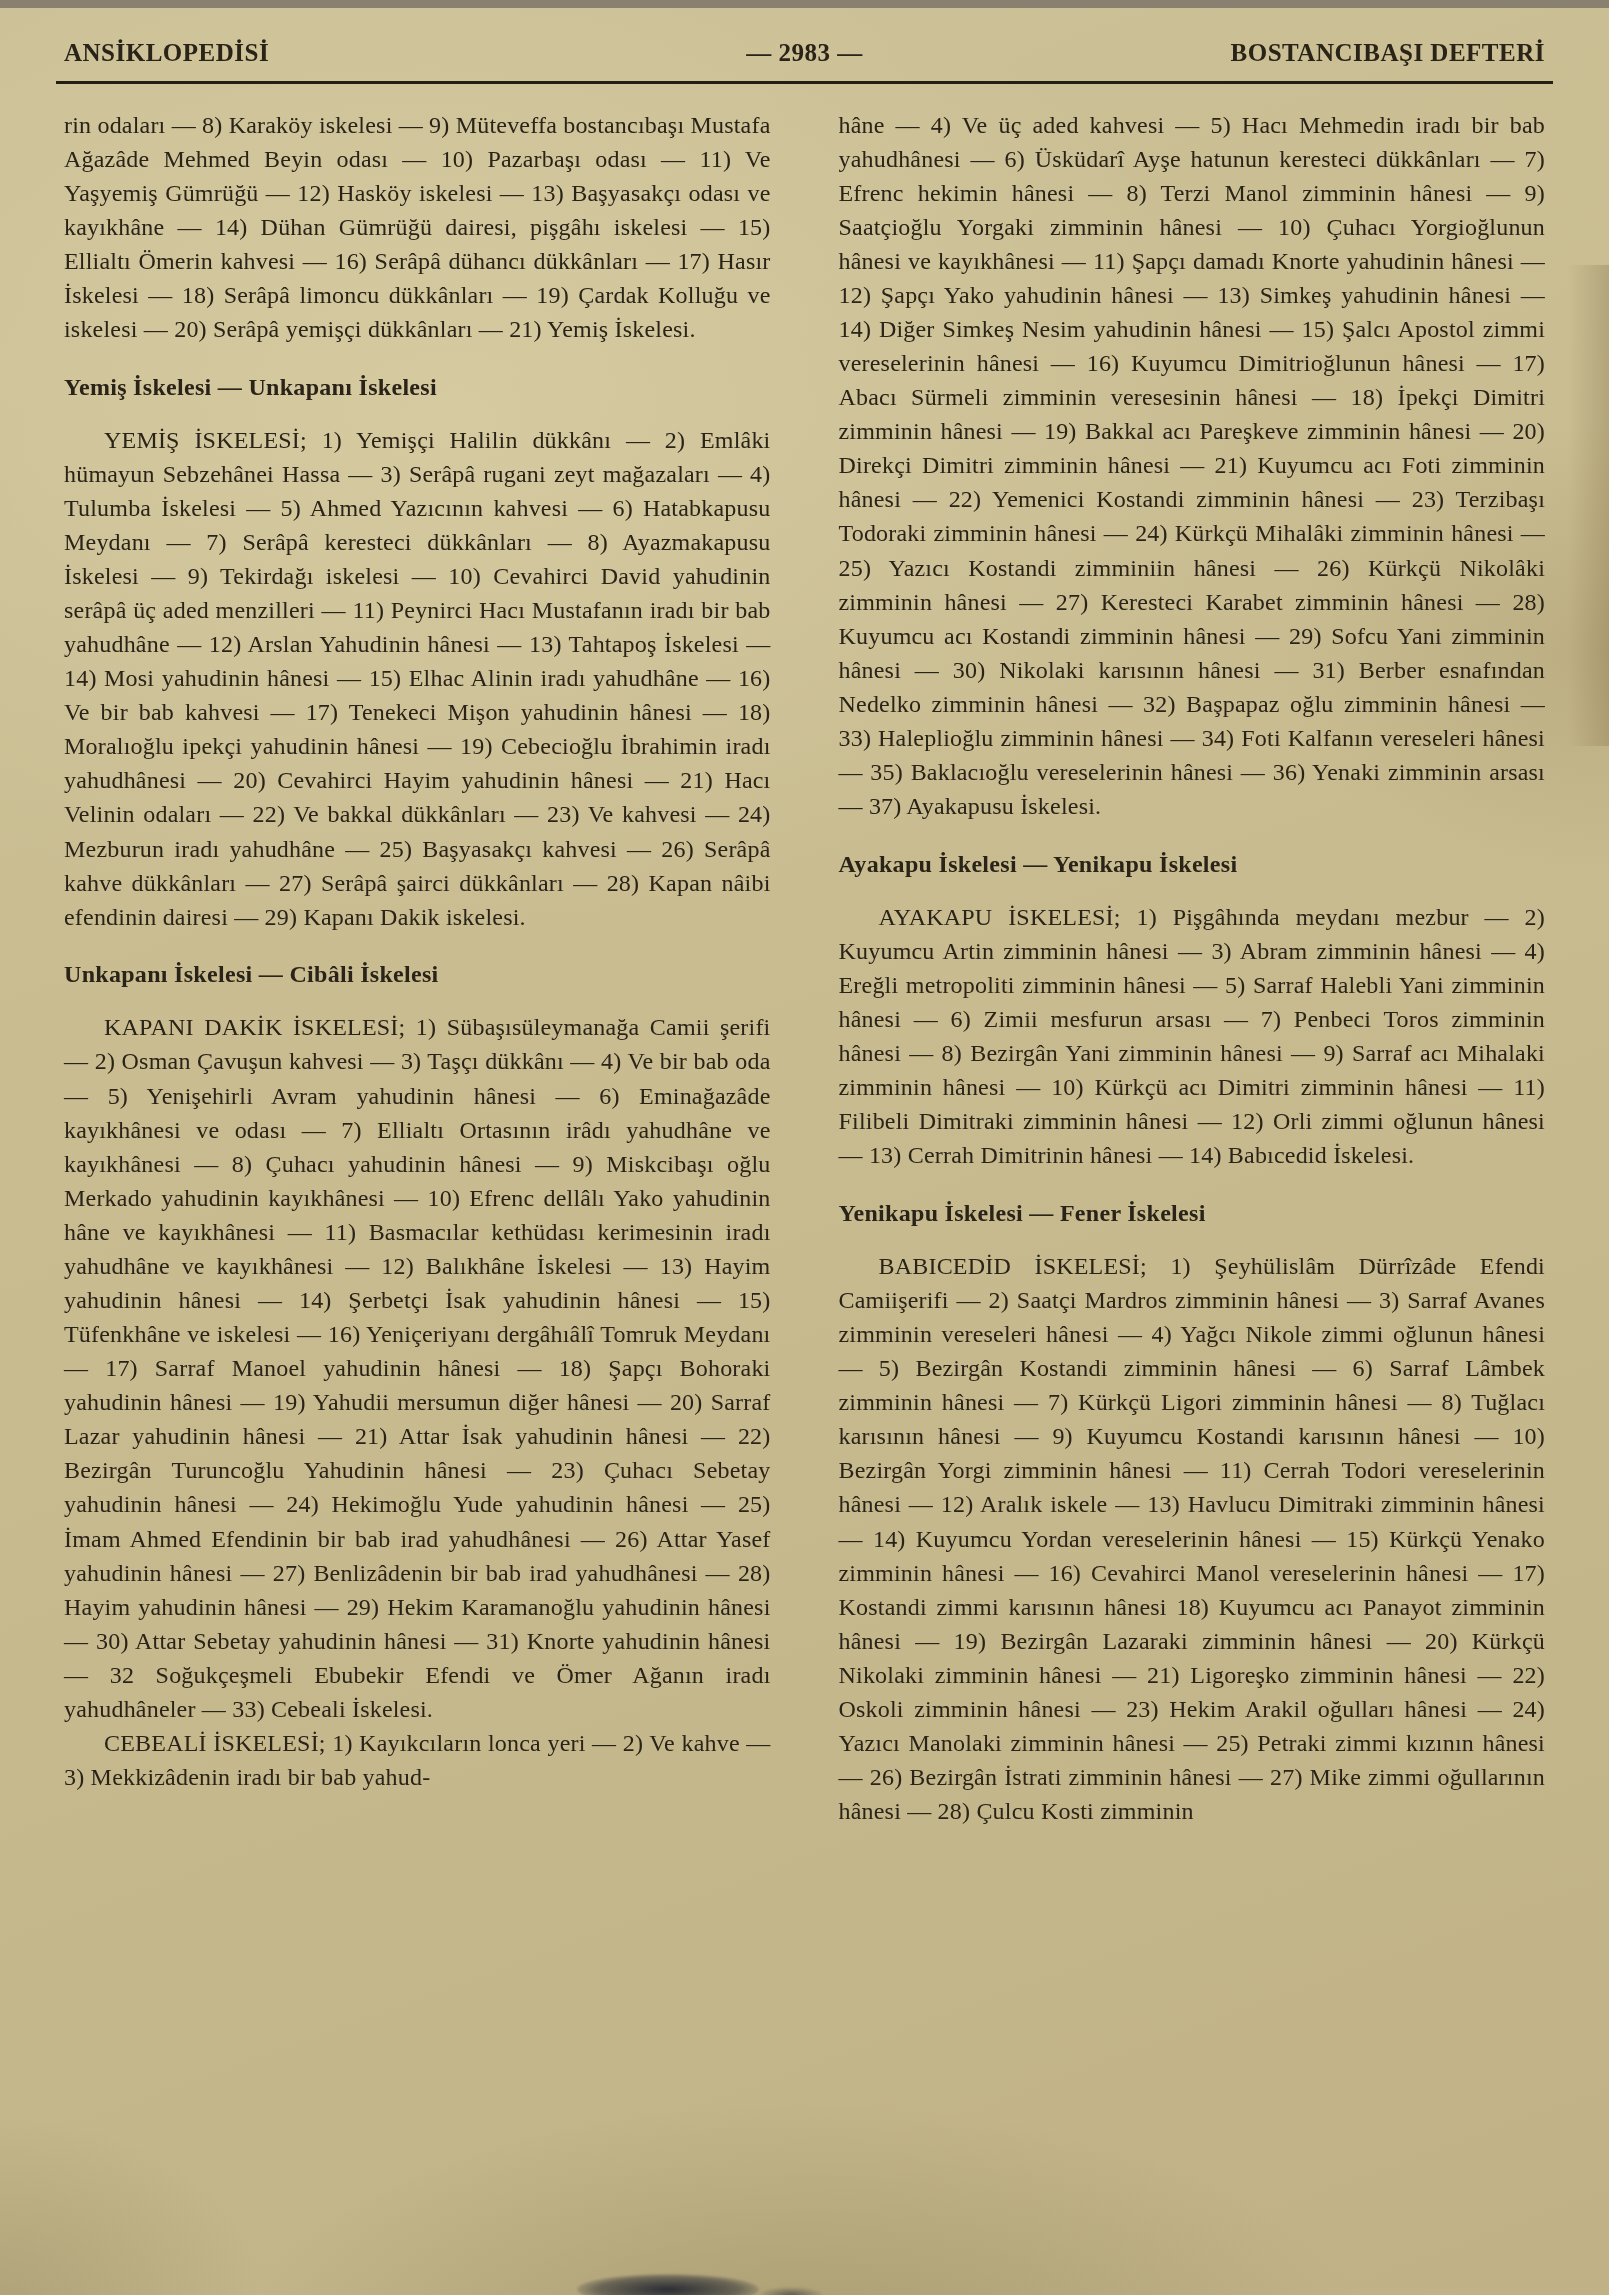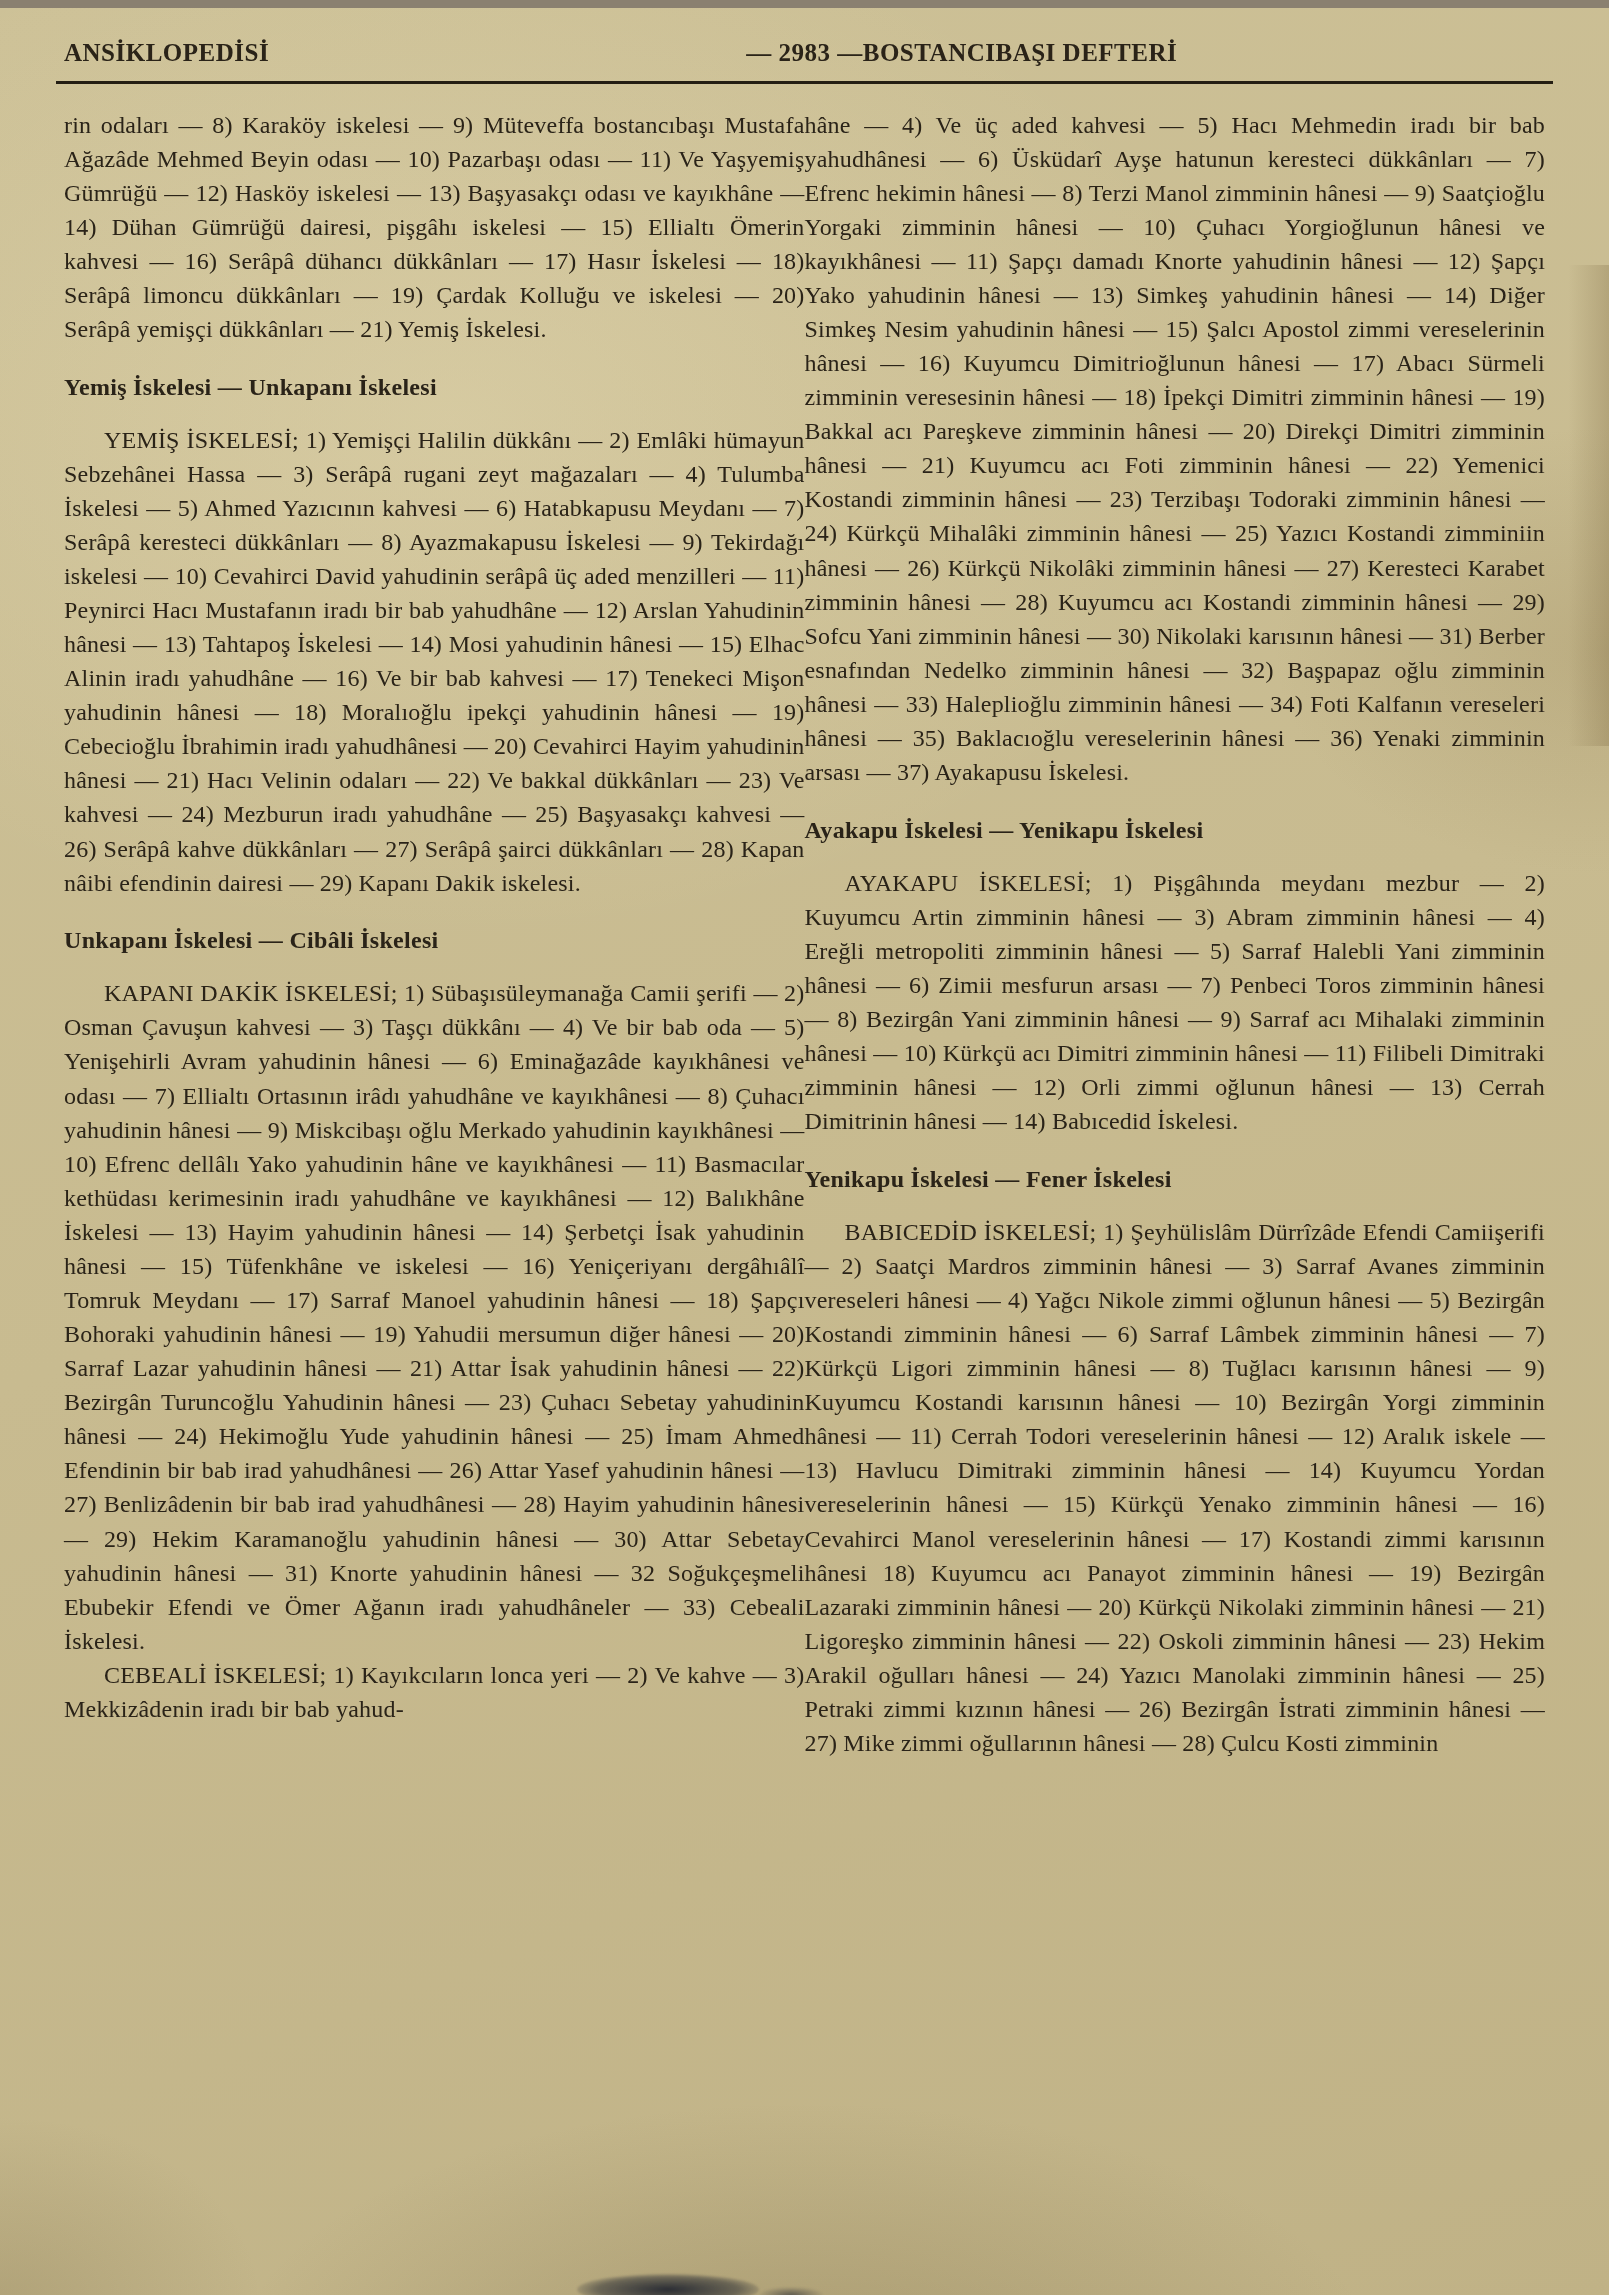--- a/index.html
+++ b/index.html
@@ -23,29 +23,30 @@
     display: grid;
     grid-template-columns: 1fr auto 1fr;
     align-items: baseline;
     padding: 31px 64px 0 64px;
     font-size: 25px;
     font-weight: bold;
     letter-spacing: 0.5px;
   }
   .page-header .hdr-left  { text-align: left; }
   .page-header .hdr-center{ text-align: right; }
-  .page-header .hdr-right { }
+  .page-header .hdr-right { text-align: right; }
   .header-rule {
     margin: 14px 56px 0 56px;
     border: 0;
     border-top: 3.2px solid #241e13;
     height: 0;
   }
   .columns {
     display: flex;
+    gap: 68px;
     padding: 23.5px 64px 0 64px;
     box-sizing: border-box;
   }
   .col {
     flex: 1 1 0;
     min-width: 0;
     font-size: 24px;
     line-height: 1.42;
     text-align: justify;
     letter-spacing: 0.2px;

